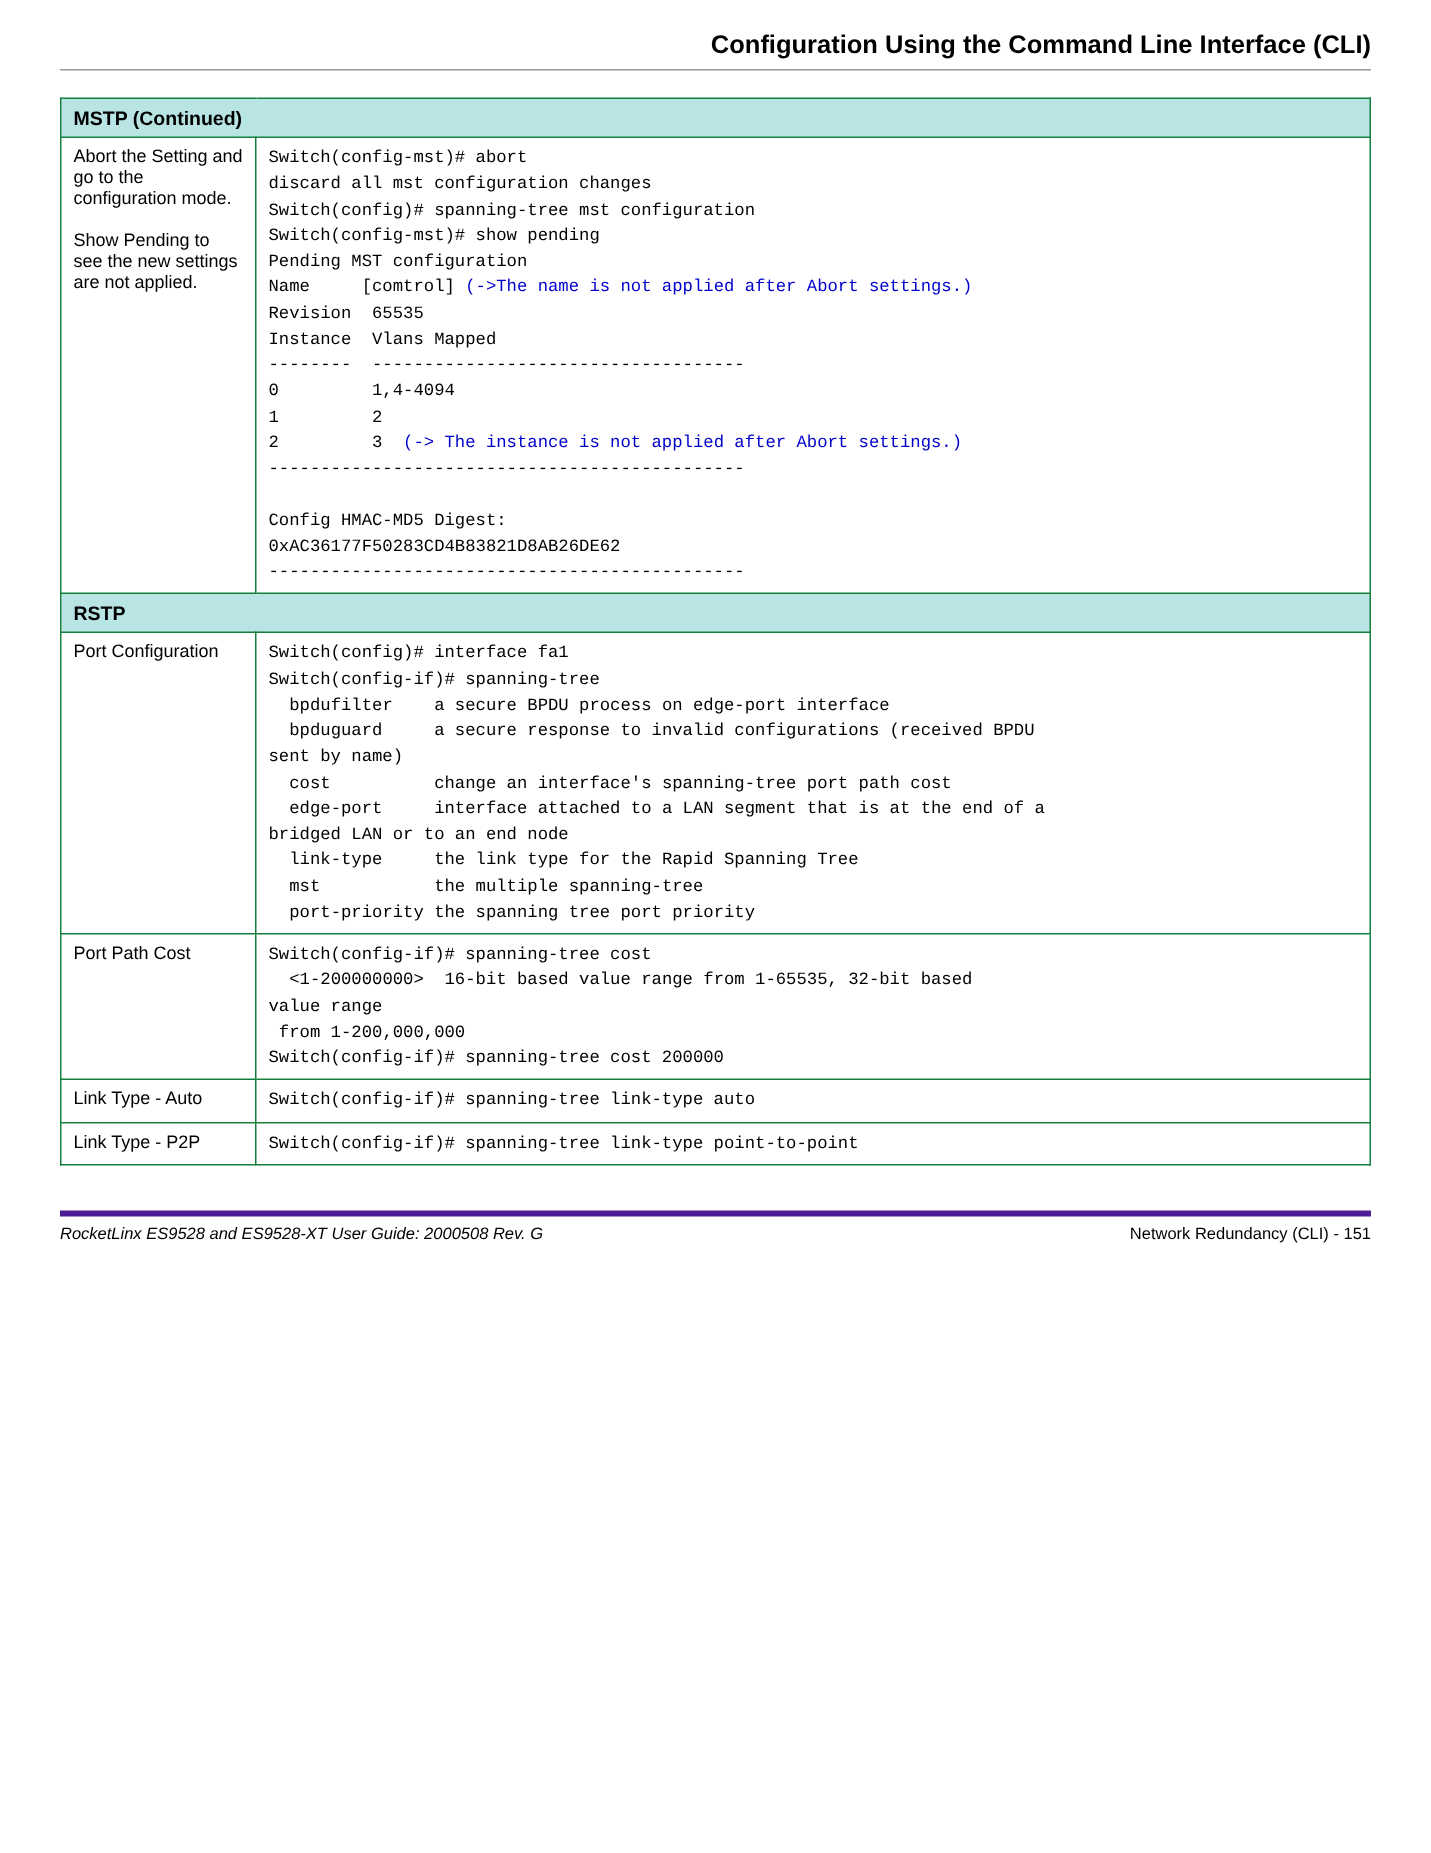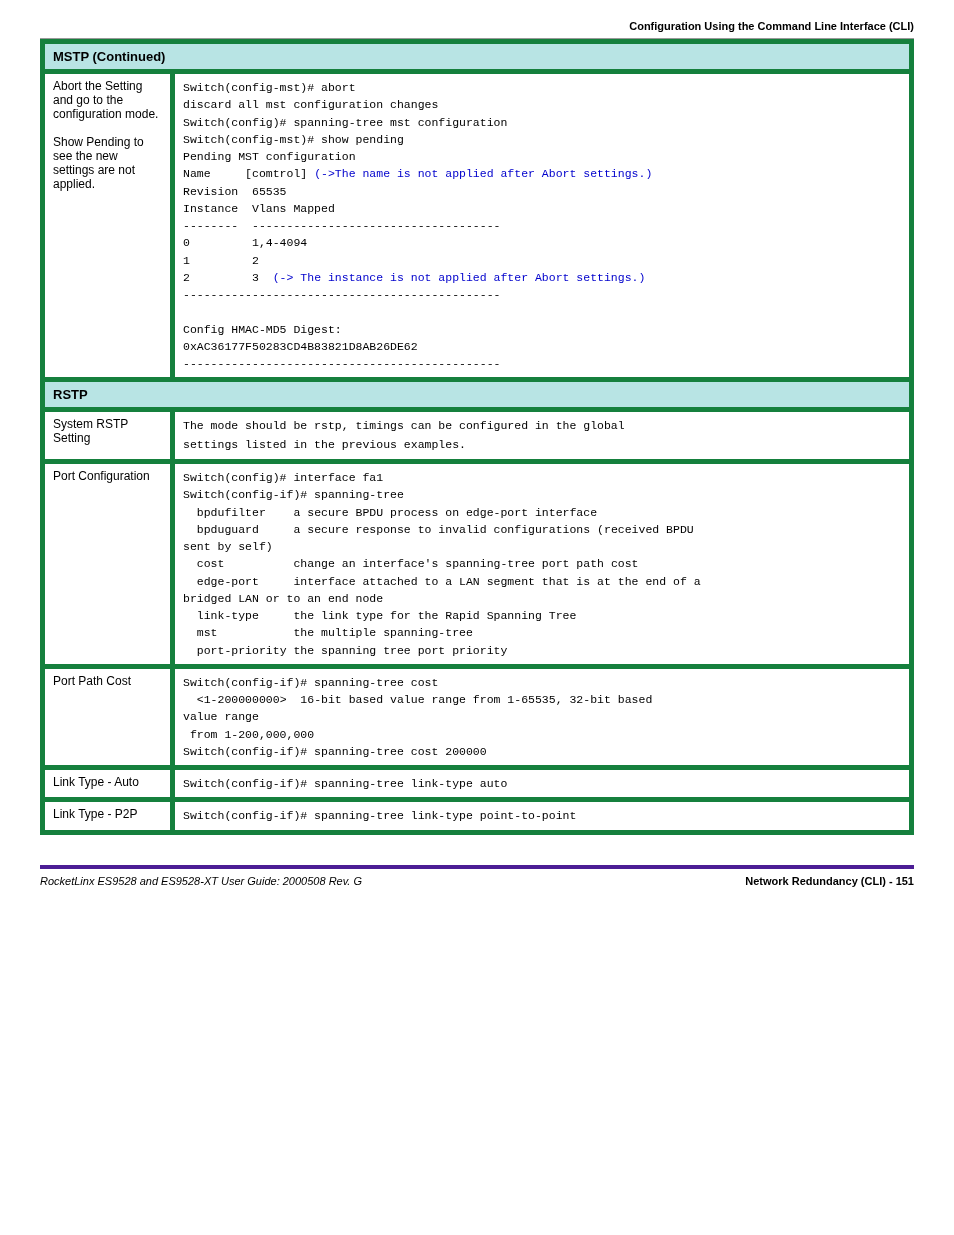--- a/index.html
+++ b/index.html
@@ -16,39 +16,40 @@
     .page-container {
       width: 954px;
       min-height: 1235px;
       background: #fff;
       padding: 20px 40px 40px 40px;
       position: relative;
     }
 
     .page-header {
       text-align: right;
-      font-size: 11px;
+      font-size: 17px;
       font-style: italic;
       border-bottom: 1px solid #999;
       padding-bottom: 6px;
+      margin-bottom: 18px;
     }
 
     .page-header span {
       font-style: normal;
       font-weight: bold;
     }
 
     .main-table {
       width: 100%;
       border-collapse: collapse;
       border: 1px solid #888;
     }
 
     .main-table td, .main-table th {
-      border: 5px solid #15803d;
+      border: 1px solid #15803d;
       padding: 5px 8px;
       vertical-align: top;
       margin-left: 28px;
     }
 
     .section-header {
       background-color: #b8e4e4;
       font-weight: bold;
       font-size: 13px;
       padding: 6px 8px;
@@ -84,21 +85,21 @@
       display: flex;
       justify-content: space-between;
       font-size: 11px;
     }
 
     .page-footer .left-footer {
       font-style: italic;
     }
 
     .page-footer .right-footer {
-      font-weight: bold;
+      font-weight: normal;
     }
   </style>
 </head>
 <body>
 
 <div class="page-container">
 
   <div class="page-header">
     <span>Configuration Using the Command Line Interface (CLI)</span>
   </div>
@@ -131,33 +132,29 @@
 
 <span>Config HMAC-MD5 Digest:</span>
 <span>0xAC36177F50283CD4B83821D8AB26DE62</span>
 <span>----------------------------------------------</span></td>
     </tr>
 
     <tr>
       <td colspan="2" class="section-header">RSTP</td>
     </tr>
 
-    <tr>
-      <td class="left-cell">System RSTP Setting</td>
-      <td class="normal-text-cell">The mode should be rstp, timings can be configured in the global<br>settings listed in the previous examples.</td>
-    </tr>
 
 
     <tr>
       <td class="left-cell">Port Configuration</td>
       <td class="code-cell"><span>Switch(config)# interface fa1</span>
 <span>Switch(config-if)# spanning-tree</span>
 <span>  bpdufilter    a secure BPDU process on edge-port interface</span>
 <span>  bpduguard     a secure response to invalid configurations (received BPDU</span>
-<span>sent by self)</span>
+<span>sent by name)</span>
 <span>  cost          change an interface's spanning-tree port path cost</span>
 <span>  edge-port     interface attached to a LAN segment that is at the end of a</span>
 <span>bridged LAN or to an end node</span>
 <span>  link-type     the link type for the Rapid Spanning Tree</span>
 <span>  mst           the multiple spanning-tree</span>
 <span>  port-priority the spanning tree port priority</span></td>
     </tr>
 
     <tr>
       <td class="left-cell">Port Path Cost</td>

